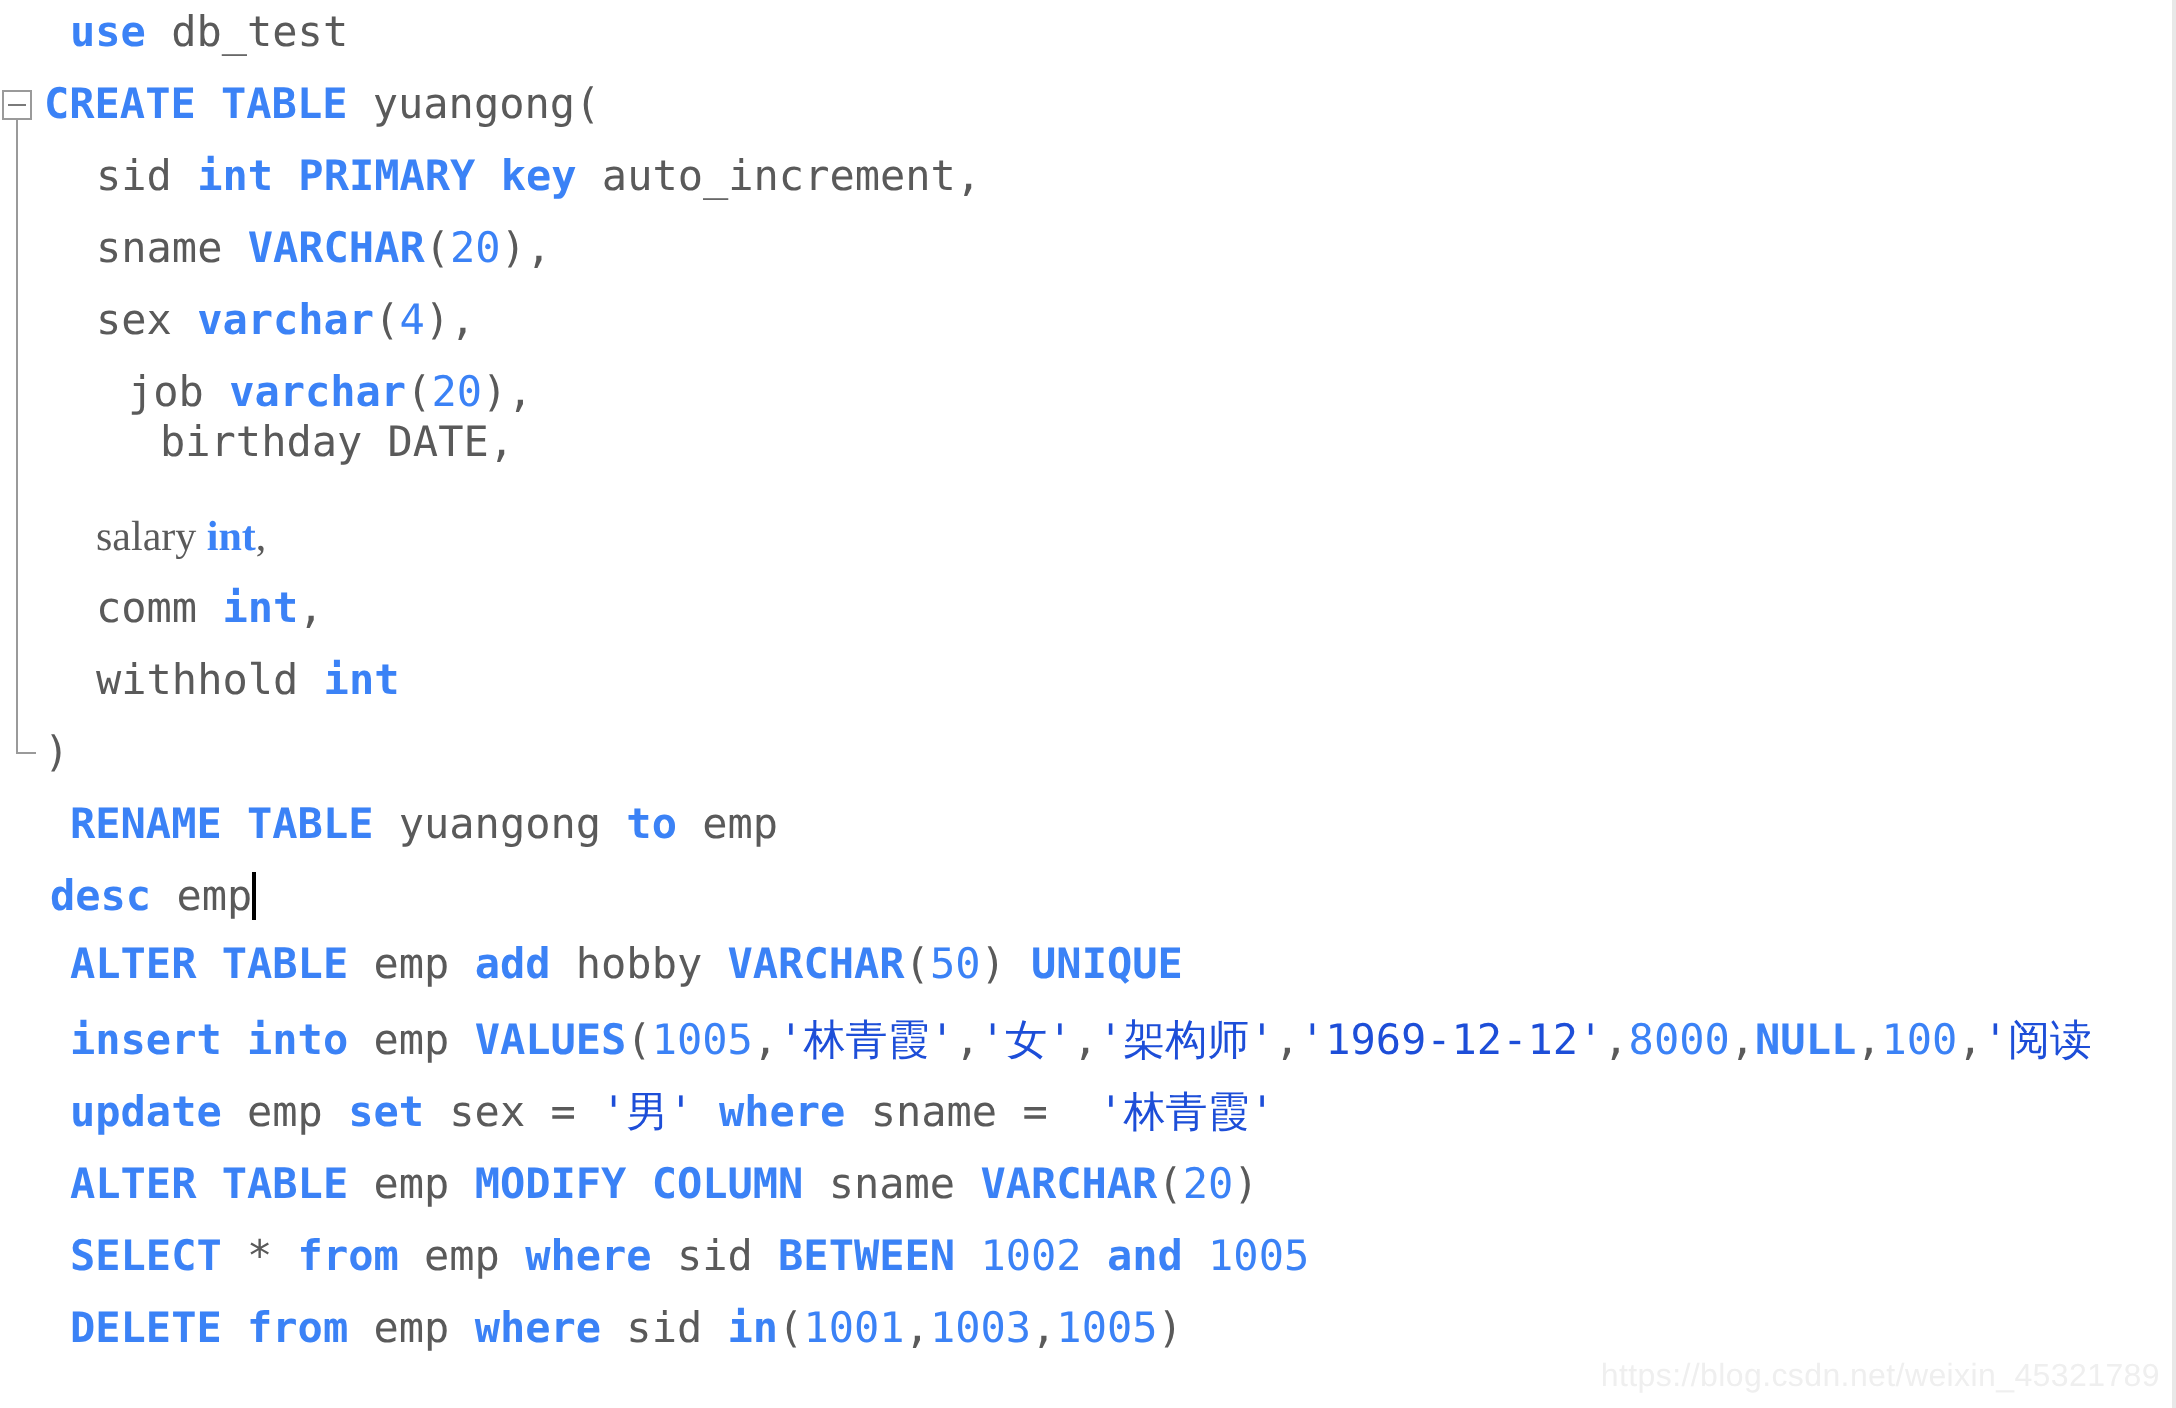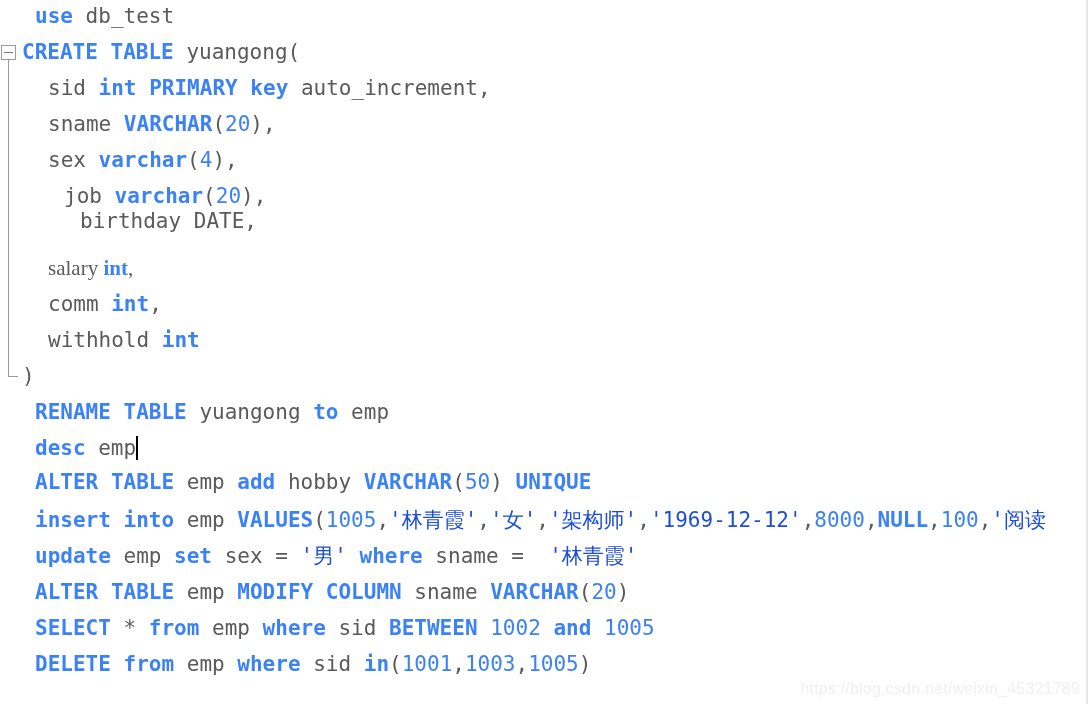--- a/index.html
+++ b/index.html
@@ -130,21 +130,21 @@
       <div class="line" style="top: 70px; left: 48px;"><span class="id">sid </span><span class="kw">int</span><span class="punc"> </span><span class="kw">PRIMARY</span><span class="punc"> </span><span class="kw">key</span><span class="id"> auto_increment,</span></div>
       <div class="line" style="top: 106px; left: 48px;"><span class="id">sname </span><span class="kw">VARCHAR</span><span class="punc">(</span><span class="num">20</span><span class="punc">),</span></div>
       <div class="line" style="top: 142px; left: 48px;"><span class="id">sex </span><span class="kw">varchar</span><span class="punc">(</span><span class="num">4</span><span class="punc">),</span></div>
       <div class="line" style="top: 178px; left: 64px;"><span class="id">job </span><span class="kw">varchar</span><span class="punc">(</span><span class="num">20</span><span class="punc">),</span></div>
       <div class="line" style="top: 203px; left: 48px; margin-left: 32px;"><span class="id">birthday DATE,</span></div>
       <div class="line" style="top: 250px; left: 48px; font-family: Liberation Serif, serif;"><span class="id">salary </span><span class="kw">int</span><span class="punc">,</span></div>
       <div class="line" style="top: 286px; left: 48px;"><span class="id">comm </span><span class="kw">int</span><span class="punc">,</span></div>
       <div class="line" style="top: 322px; left: 48px;"><span class="id">withhold </span><span class="kw">int</span></div>
       <div class="line" style="top: 358px; left: 22px;"><span class="punc">)</span></div>
       <div class="line" style="top: 394px; left: 35px;"><span class="kw">RENAME</span><span class="punc"> </span><span class="kw">TABLE</span><span class="id"> yuangong </span><span class="kw">to</span><span class="id"> emp</span></div>
-      <div class="line" style="top: 430px; left: 35px;"><span class="kw">desc</span><span class="id"> emp</span><span class="caret"></span></div>
+      <div class="line" style="top: 430px; left: 25px;"><span class="kw">desc</span><span class="id"> emp</span><span class="caret"></span></div>
       <div class="line" style="top: 464px; left: 35px;"><span class="kw">ALTER</span><span class="punc"> </span><span class="kw">TABLE</span><span class="id"> emp </span><span class="kw">add</span><span class="id"> hobby </span><span class="kw">VARCHAR</span><span class="punc">(</span><span class="num">50</span><span class="punc">) </span><span class="kw">UNIQUE</span></div>
       <div class="line" style="top: 502px; left: 35px;"><span class="kw">insert</span><span class="punc"> </span><span class="kw">into</span><span class="id"> emp </span><span class="kw">VALUES</span><span class="punc">(</span><span class="num">1005</span><span class="punc">,</span><span class="str">'林青霞'</span><span class="punc">,</span><span class="str">'女'</span><span class="punc">,</span><span class="str">'架构师'</span><span class="punc">,</span><span class="str">'1969-12-12'</span><span class="punc">,</span><span class="num">8000</span><span class="punc">,</span><span class="kw">NULL</span><span class="punc">,</span><span class="num">100</span><span class="punc">,</span><span class="str">'阅读</span></div>
       <div class="line" style="top: 538px; left: 35px;"><span class="kw">update</span><span class="id"> emp </span><span class="kw">set</span><span class="id"> sex = </span><span class="str">'男'</span><span class="punc"> </span><span class="kw">where</span><span class="id"> sname =  </span><span class="str">'林青霞'</span></div>
       <div class="line" style="top: 574px; left: 35px;"><span class="kw">ALTER</span><span class="punc"> </span><span class="kw">TABLE</span><span class="id"> emp </span><span class="kw">MODIFY</span><span class="punc"> </span><span class="kw">COLUMN</span><span class="id"> sname </span><span class="kw">VARCHAR</span><span class="punc">(</span><span class="num">20</span><span class="punc">)</span></div>
       <div class="line" style="top: 610px; left: 35px;"><span class="kw">SELECT</span><span class="id"> * </span><span class="kw">from</span><span class="id"> emp </span><span class="kw">where</span><span class="id"> sid </span><span class="kw">BETWEEN</span><span class="punc"> </span><span class="num">1002</span><span class="punc"> </span><span class="kw">and</span><span class="punc"> </span><span class="num">1005</span></div>
       <div class="line" style="top: 646px; left: 35px;"><span class="kw">DELETE</span><span class="punc"> </span><span class="kw">from</span><span class="id"> emp </span><span class="kw">where</span><span class="id"> sid </span><span class="kw">in</span><span class="punc">(</span><span class="num">1001</span><span class="punc">,</span><span class="num">1003</span><span class="punc">,</span><span class="num">1005</span><span class="punc">)</span></div>
     </div>
 
   <div id="watermark">https://blog.csdn.net/weixin_45321789</div>
 

